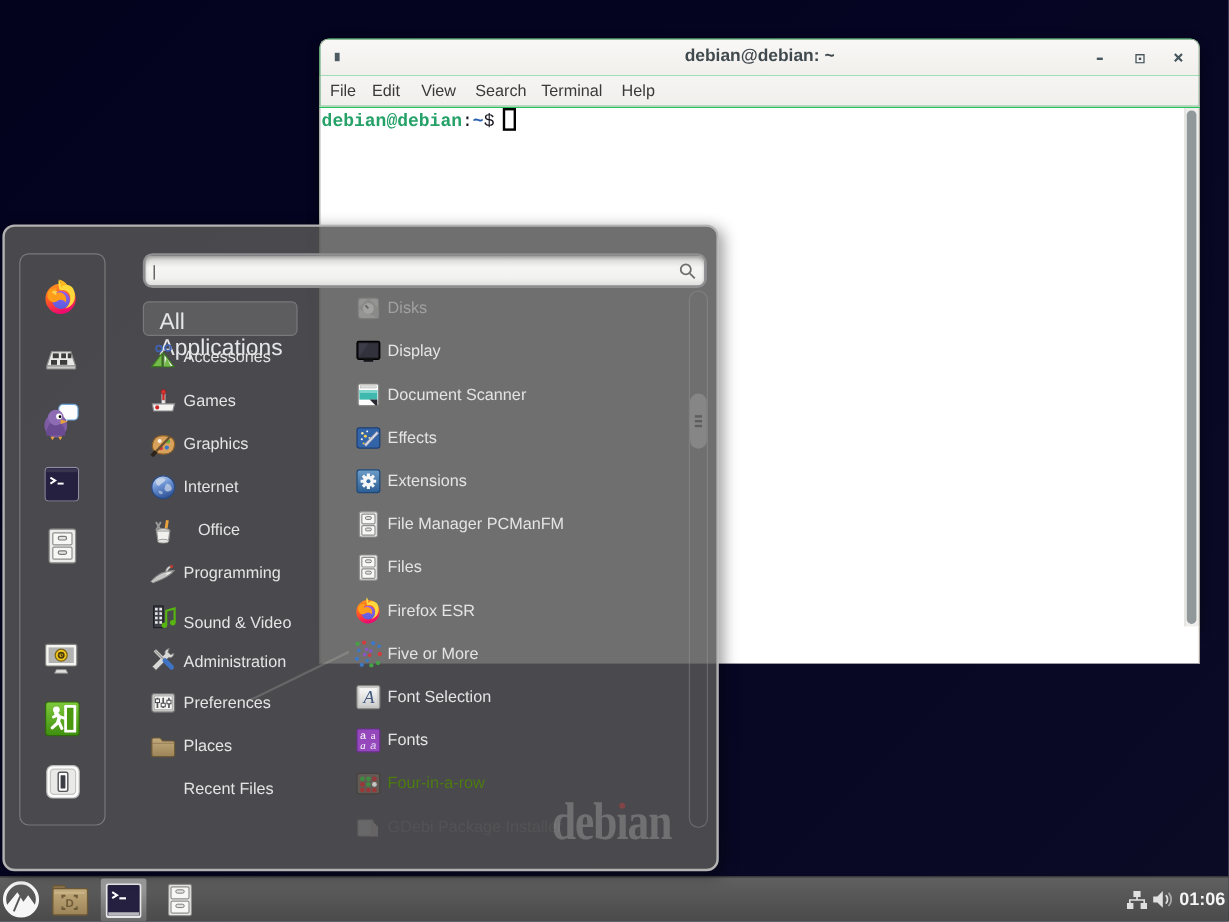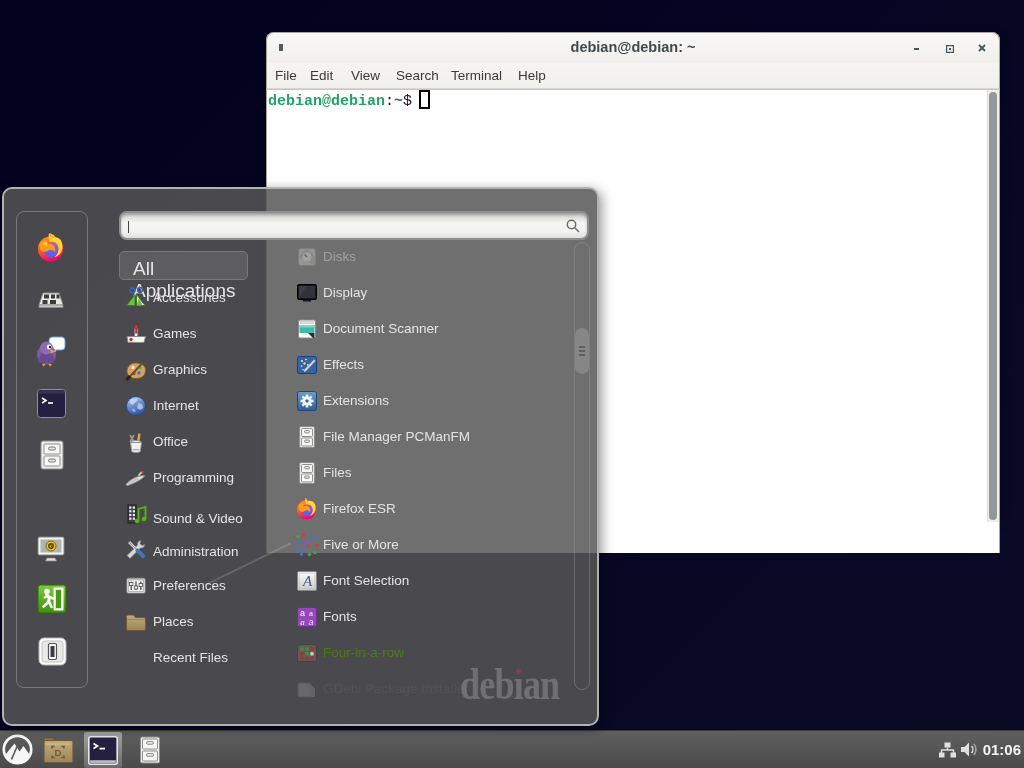--- a/index.html
+++ b/index.html
@@ -3,21 +3,21 @@
 <meta charset="utf-8">
 <style>
   * { margin:0; padding:0; box-sizing:border-box; }
   html,body { width:1024px; height:768px; overflow:hidden; }
   body { font-family:"Liberation Sans", sans-serif; position:relative;
          background:linear-gradient(135deg,#03031e 0%,#050523 45%,#0b0b26 100%); }
   .abs { position:absolute; }
 
   
   #term { position:absolute; left:266px; top:32px; width:734px; height:490px;
-          border-radius:8px 8px 0 0; background:#f9a8d4;
+          border-radius:8px 8px 0 0; background:#22c55e;
           box-shadow:0 3px 10px rgba(0,0,0,0.45); }
   #titlebar { position:absolute; left:0; top:0; width:734px; height:31px;
           border-radius:8px 8px 0 0; border:1px solid #a9a49d; border-bottom:none;
           background:linear-gradient(#f9f8f6,#f1efec); }
   #title { position:absolute; left:0; right:0; top:7px; text-align:center;
           font-size:14.5px; font-weight:bold; color:#404a4e; }
   #miniicon { position:absolute; left:13px; top:12px; width:4px; height:7px;
           background:#4e5c62; }
   .wbtn { position:absolute; color:#45565c; }
   #menubar { position:absolute; left:0; top:31px; width:734px; height:26px;
@@ -460,21 +460,21 @@
   </svg>
   <svg class="icon" style="left:291px;top:488px;opacity:0.22;" width="24" height="24" viewBox="0 0 24 24">
     <rect x="3" y="6" width="13" height="14" rx="1.5" fill="#d8d4c8" stroke="#8a8578"></rect>
     <path d="M14 6 l6 6 v8 h-6 z" fill="#c8c2b2"></path>
   </svg>
 
   <span class="cat" style="top:101px;">Accessories</span>
   <span class="cat" style="top:137px;">Games</span>
   <span class="cat" style="top:173px;">Graphics</span>
   <span class="cat" style="top:209px;">Internet</span>
-  <span class="cat" style="top:245px;">Office</span>
+  <span class="cat" style="top:245px;margin-left:12px;">Office</span>
   <span class="cat" style="top:281px;">Programming</span>
   <span class="cat" style="top:322px;">Sound &amp; Video</span>
   <span class="cat" style="top:355px;">Administration</span>
   <span class="cat" style="top:389px;">Preferences</span>
   <span class="cat" style="top:425px;">Places</span>
   <span class="cat" style="top:461px;">Recent Files</span>
 
   <span class="app" style="top:60px; color:#a0a0a0;">Disks</span>
   <span class="app" style="top:96px;">Display</span>
   <span class="app" style="top:132px;">Document Scanner</span>

